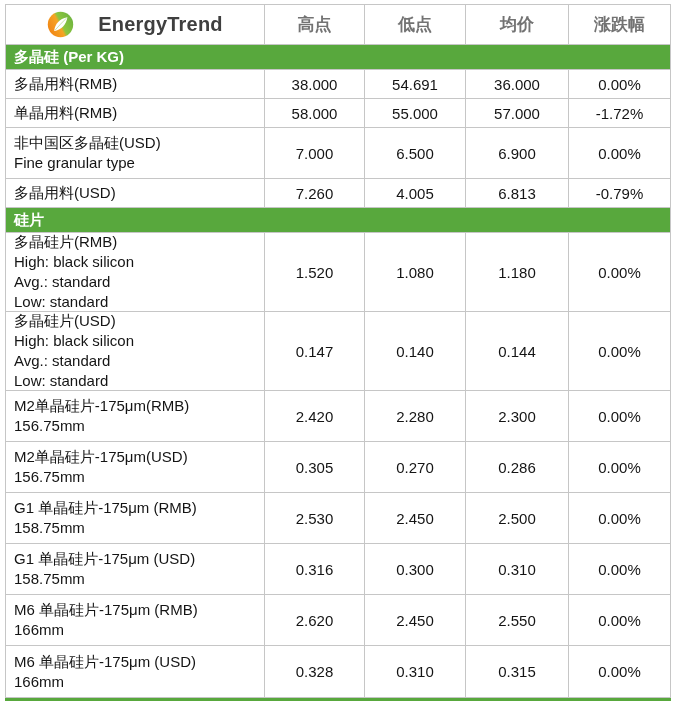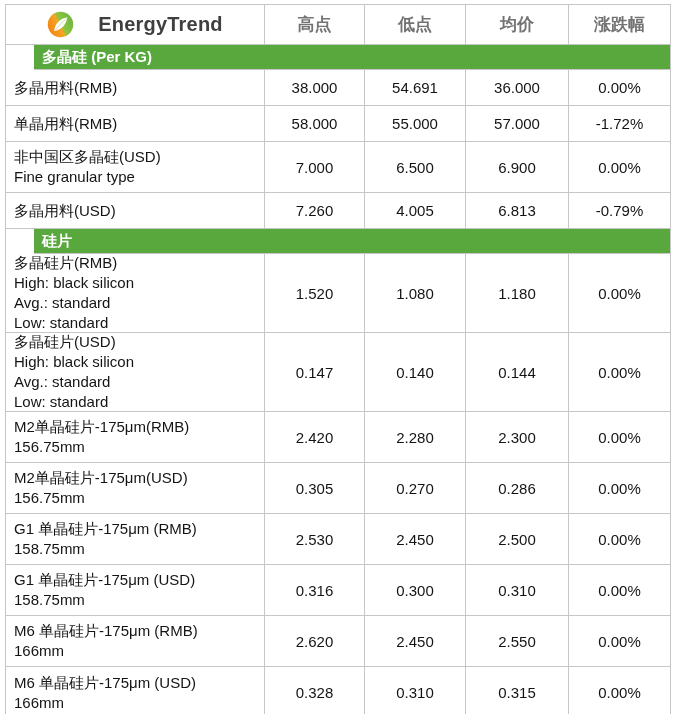--- a/index.html
+++ b/index.html
@@ -45,34 +45,33 @@
   .section-bar {
     height: 25px;
     background: var(--section-green, #58a83d);
     color: #ffffff;
     font-weight: bold;
     font-size: 15px;
     display: flex;
     align-items: center;
     padding-left: 8px;
     border-bottom: 1px solid var(--border, #c6c6c6);
-    margin-left: 28px;
   }
   .row { border-bottom: 1px solid var(--border, #c6c6c6); }
   .row:last-child { border-bottom: none; }
   .row .label {
     flex-direction: column;
     align-items: flex-start;
     justify-content: center;
     padding: 3px 8px;
     font-size: 15px;
     line-height: 20px;
   }
   .row .num { font-size: 15px; text-align: right; }
-  .lines-1 { height: 36px; }
+  .lines-1 { height: 29px; }
   .lines-2 { height: 51px; }
   .lines-4 { height: 79px; }
   .bottom-sliver {
     height: 3px;
     margin: 0 4px 0 5px;
     background: var(--section-green, #58a83d);
   }
 </style>
 </head>
 <body>

